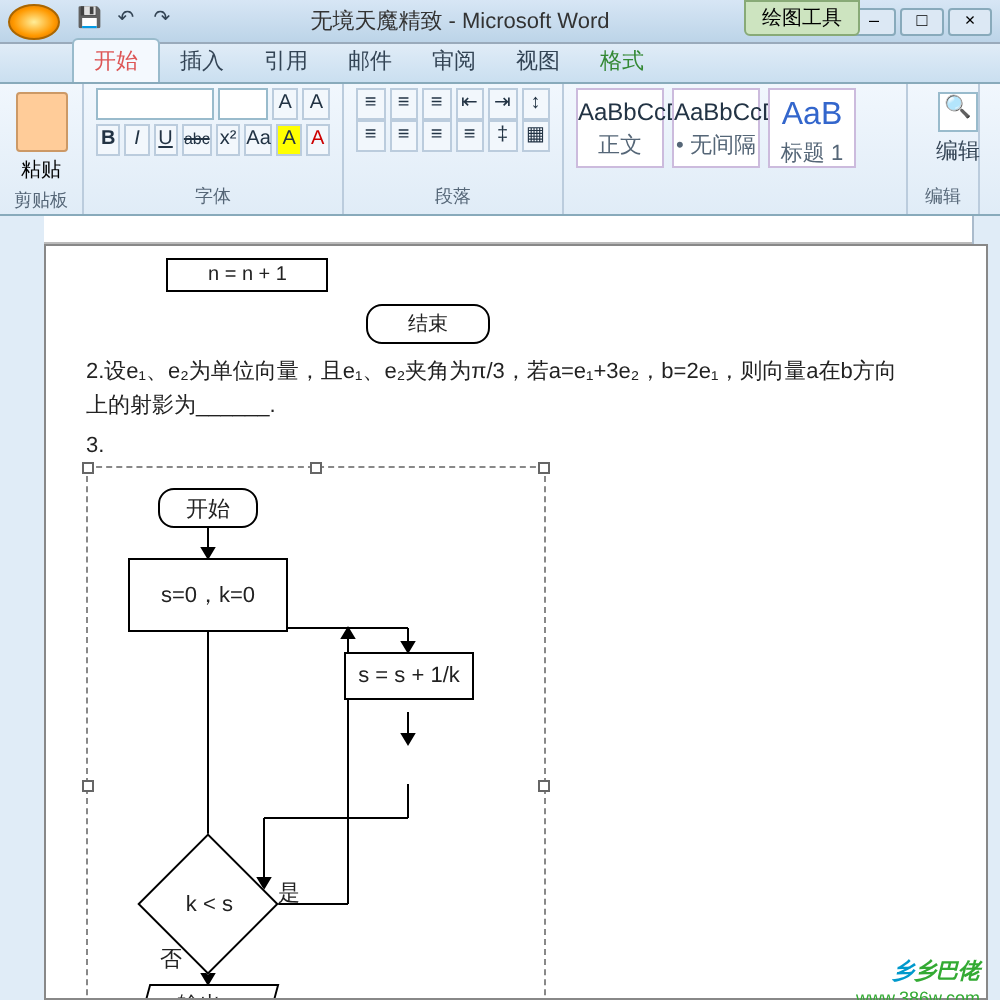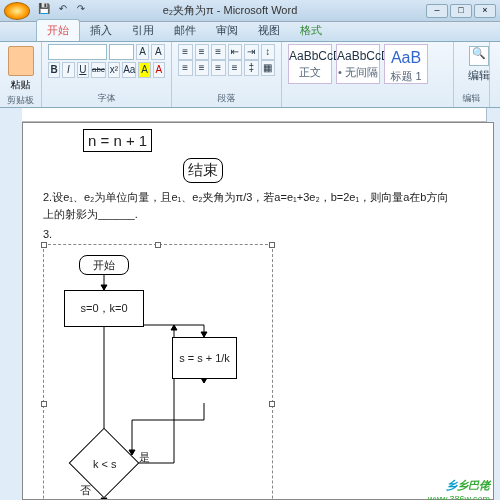--- a/index.html
+++ b/index.html
@@ -25,21 +25,21 @@
 .para-row{display:flex;gap:2px}
 .sty{display:flex;gap:4px;align-items:flex-start}
 .sbox{width:44px;height:40px;border:1px solid #cbd;background:#fff;text-align:center;font-size:9px;padding-top:4px;color:#567}
 .sbox .prev{font-size:12px;color:#234;display:block;margin-bottom:2px}
 .bigbtn{width:38px;text-align:center;font-size:9px;color:#345}
 .bigbtn .ic{width:20px;height:20px;margin:2px auto;border:1px solid #9bc;background:#fff}
 .ruler{height:14px;background:#fff;border-bottom:1px solid #bbb;margin-left:22px}
 .editarea{position:absolute;left:22px;top:122px;right:6px;bottom:0;background:#fff;border:1px solid #888;overflow:hidden}
 .sidestrip{position:absolute;left:0;top:108px;width:22px;bottom:0;background:#e0ecf7}
 .doc{padding:6px 20px;font-size:11px;color:#222}
-.smallbox{border:1px solid #000;padding:2px 4px;display:inline-block;font-size:15px}
+.smallbox{border:1px solid #000;padding:2px 20px;display:inline-block;font-size:10px}
 .q2{margin:6px 0;font-size:11px;line-height:1.5}
 .canvas{border:1px dashed #888;width:230px;height:320px;margin-top:4px;position:relative}
 .handle{width:6px;height:6px;background:#fff;border:1px solid #666;position:absolute}
 .fc{position:absolute;border:1px solid #000;background:#fff;text-align:center;font-size:11px;display:flex;align-items:center;justify-content:center}
 .rounded{border-radius:8px}
 .diamond{width:50px;height:50px;transform:rotate(45deg);position:absolute;border:1px solid #000;background:#fff}
 .dlabel{position:absolute;font-size:11px;transform:rotate(-45deg);text-align:center;width:50px}
 svg.lines{position:absolute;left:0;top:0;width:230px;height:320px;pointer-events:none}
 .scroll{position:absolute;right:0;top:108px;width:14px;bottom:0;background:#e0ecf7;border-left:1px solid #abc}
 .watermark{position:absolute;right:10px;bottom:6px;font-size:18px;font-weight:bold;font-style:italic}
@@ -50,21 +50,22 @@
 </head>
 <body>
 
 <div class="titlebar">
   <div class="office-btn"></div>
   <div class="qat">
     <span>💾</span>
     <span>↶</span>
     <span>↷</span>
   </div>
-  <div class="title">e₂夹角为π - Microsoft Word</div>
+  <div class="title">无境天魔精致 - Microsoft Word</div>
+  <div class="tool-context">绘图工具</div>
   <div class="wbtn">–</div>
   <div class="wbtn">□</div>
   <div class="wbtn">×</div>
 </div>
 
 <div class="tabsrow">
   <div class="tab active">开始</div>
   <div class="tab">插入</div>
   <div class="tab">引用</div>
   <div class="tab">邮件</div>
@@ -176,21 +177,21 @@
             <polygon points="130,80 127,85 133,85" fill="#000"></polygon>
         <line x1="60" y1="242" x2="60" y2="258"></line>
             <polygon points="60,258 57,253 63,253" fill="#000"></polygon>
         <line x1="60" y1="278" x2="60" y2="292"></line>
             <polygon points="60,292 57,287 63,287" fill="#000"></polygon>
       </g>
         </svg>
 
       <div class="fc rounded" style="left:35px;top:10px;width:50px;height:20px">开始</div>
       <div class="fc" style="left:20px;top:45px;width:80px;height:37px">s=0，k=0</div>
-      <div class="fc" style="left:128px;top:92px;width:65px;height:42px">s = s + 1/k</div>
+      <div class="fc" style="left:128px;top:92px;width:65px;height:24px">s = s + 1/k</div>
       <div class="diamond" style="left:35px;top:193px">
           <div class="dlabel" style="left:0;top:18px">k &lt; s</div>
         </div>
       <div style="position:absolute;left:95px;top:205px;font-size:11px">是</div>
       <div style="position:absolute;left:36px;top:238px;font-size:11px">否</div>
       <div class="fc" style="left:28px;top:258px;width:65px;height:20px;transform:skewX(-15deg)">
           <span style="transform:skewX(15deg)">输出 s</span>
         </div>
 
     </div>

